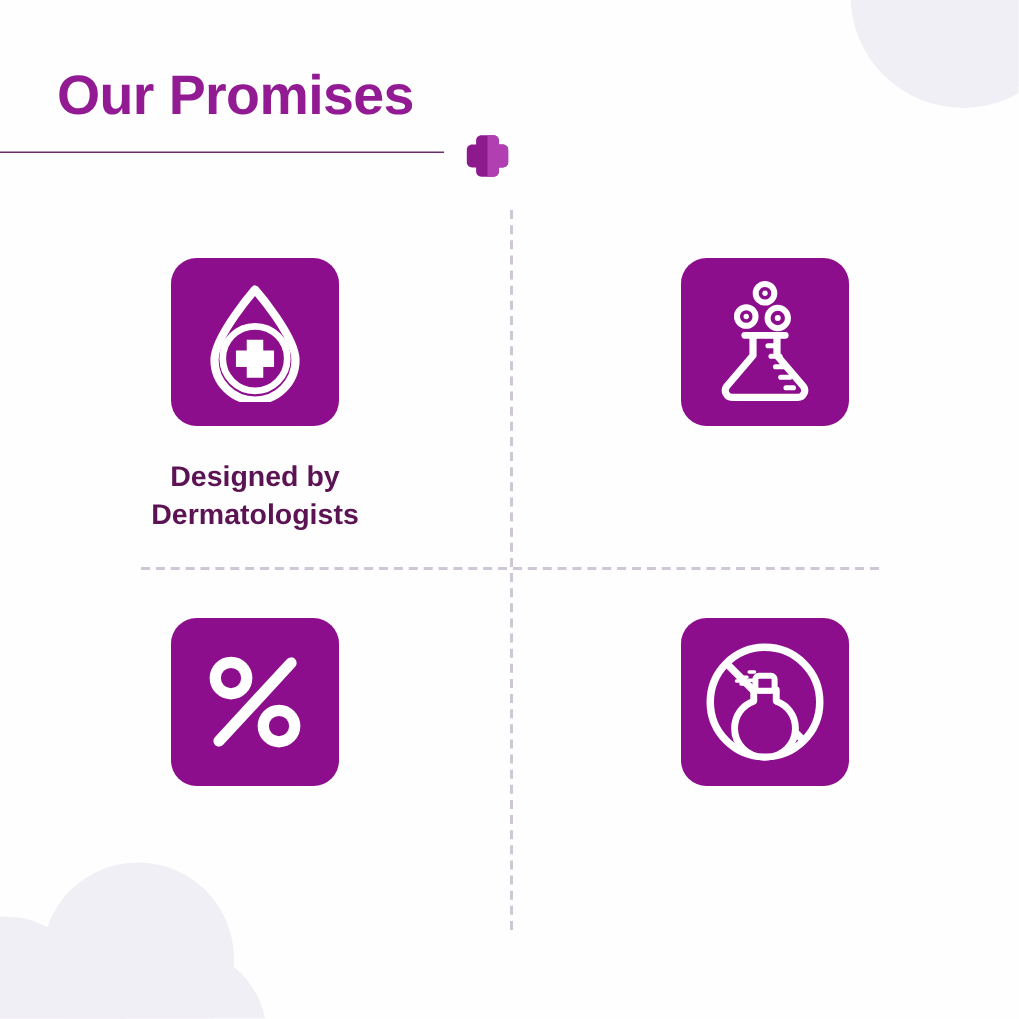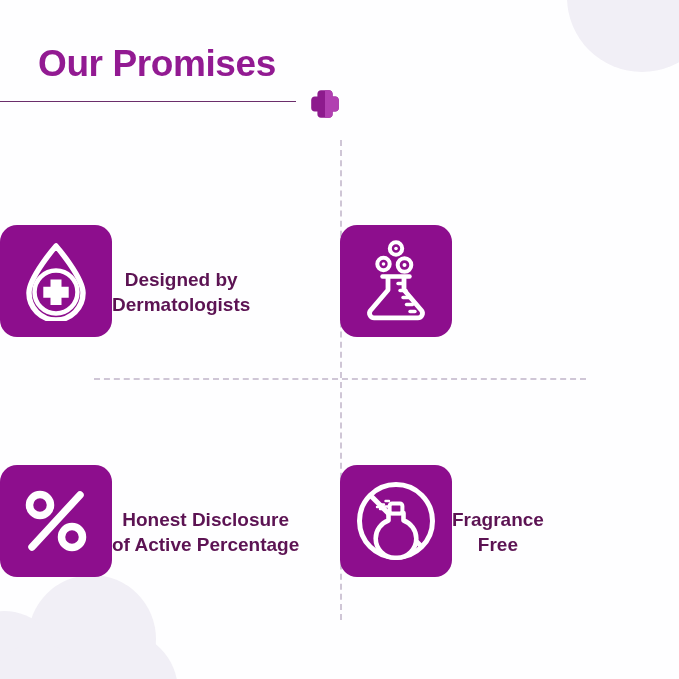--- a/index.html
+++ b/index.html
@@ -94,21 +94,21 @@
     position: absolute;
     left: 0;
     top: 150px;
     width: 679px;
     display: grid;
     grid-template-columns: 340px 339px;
     grid-template-rows: 240px 240px;
   }
   .promise-cell {
     display: flex;
-    flex-direction: row;
+    flex-direction: column;
     align-items: center;
     padding-top: 22px;
   }
   .promise-tile {
     width: 112px;
     height: 112px;
     border-radius: 17px;
     background: #8d0e8d;
     display: flex;
     align-items: center;
@@ -195,34 +195,30 @@
     <div class="promise-cell">
       <div class="promise-tile">
         <span>
           <svg width="68" height="68" viewBox="0 0 68 68" aria-hidden="true">
             <circle cx="18" cy="18" r="10.5" fill="none" stroke="#ffffff" stroke-width="7.5"></circle>
             <circle cx="50" cy="50" r="10.5" fill="none" stroke="#ffffff" stroke-width="7.5"></circle>
             <path d="M58 8 L10 60" stroke="#ffffff" stroke-width="7.5" stroke-linecap="round"></path>
           </svg>
         </span>
       </div>
-      <div class="promise-label">Honest Disclosure
-of Active Percentage</div>
     </div>
 
     <div class="promise-cell">
       <div class="promise-tile">
         <span>
           <svg width="82" height="82" viewBox="0 0 82 82" aria-hidden="true">
             <circle cx="41" cy="41" r="36.5" fill="none" stroke="#ffffff" stroke-width="5"></circle>
             <path d="M15.8 15.8 L66.2 66.2" stroke="#ffffff" stroke-width="5"></path>
             <path d="M33.5 33h15v7.5c7.5 2.6 12.8 9.7 12.8 18 0 10.6-8.6 19.2-19.2 19.2h-2.2c-10.6 0-19.2-8.6-19.2-19.2 0-8.3 5.3-15.4 12.8-18z" fill="#8d0e8d" stroke="#ffffff" stroke-width="4.6" stroke-linejoin="round"></path>
             <rect x="34.6" y="23.5" width="12.8" height="10" rx="2.4" fill="#8d0e8d" stroke="#ffffff" stroke-width="4"></rect>
             <path d="M25 24.5h4M25 29h4M30.5 21h3.5M30.5 26.5h3.5M22 27h2.5" stroke="#ffffff" stroke-width="2.4" stroke-linecap="round"></path>
           </svg>
         </span>
       </div>
-      <div class="promise-label">Fragrance
-Free</div>
     </div>
 
   </div>
 </div>
 
 </body></html>

